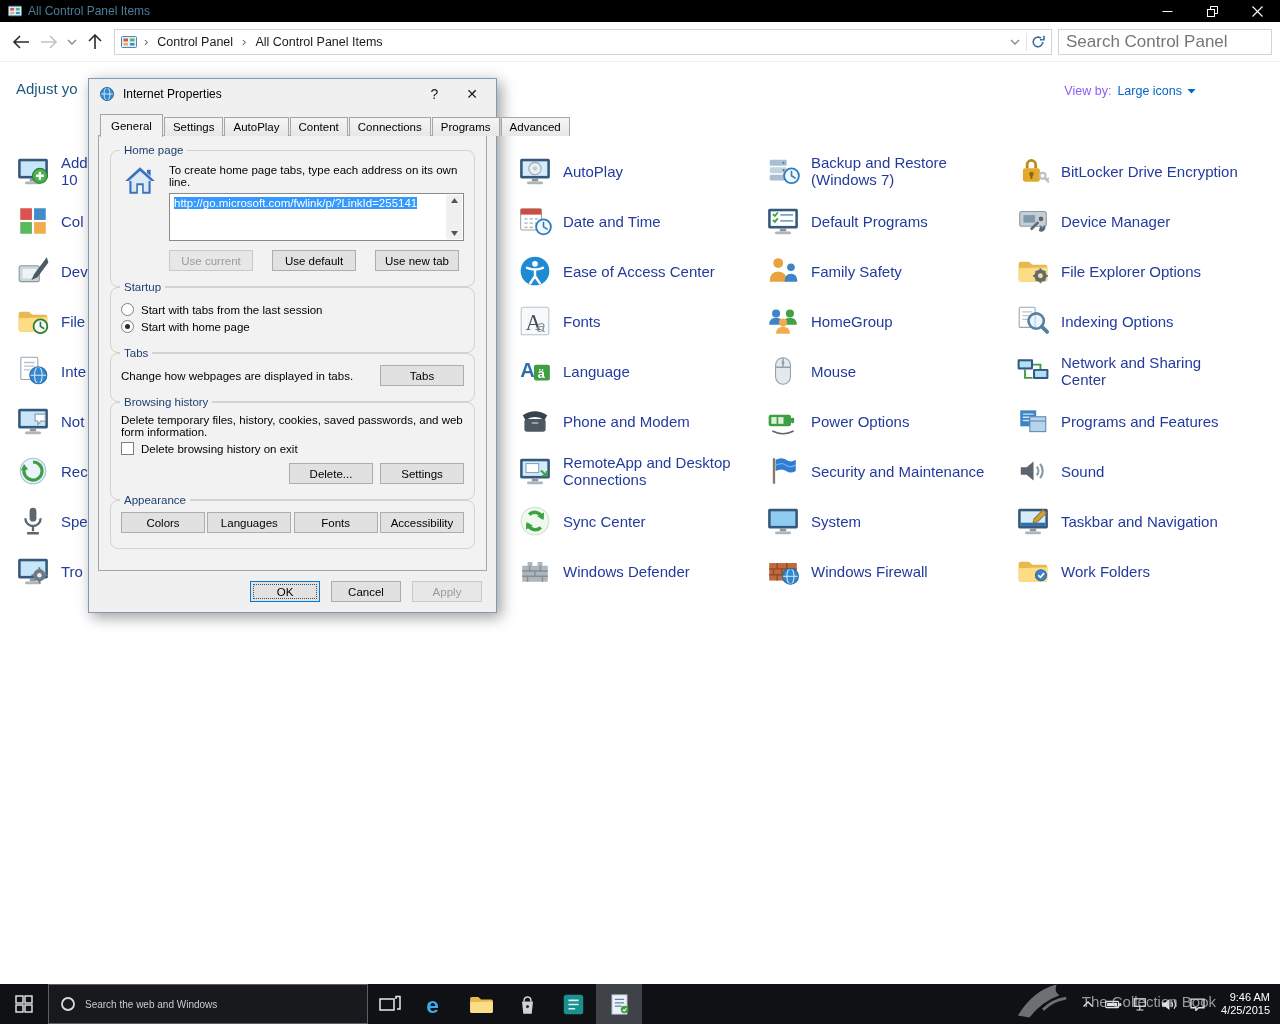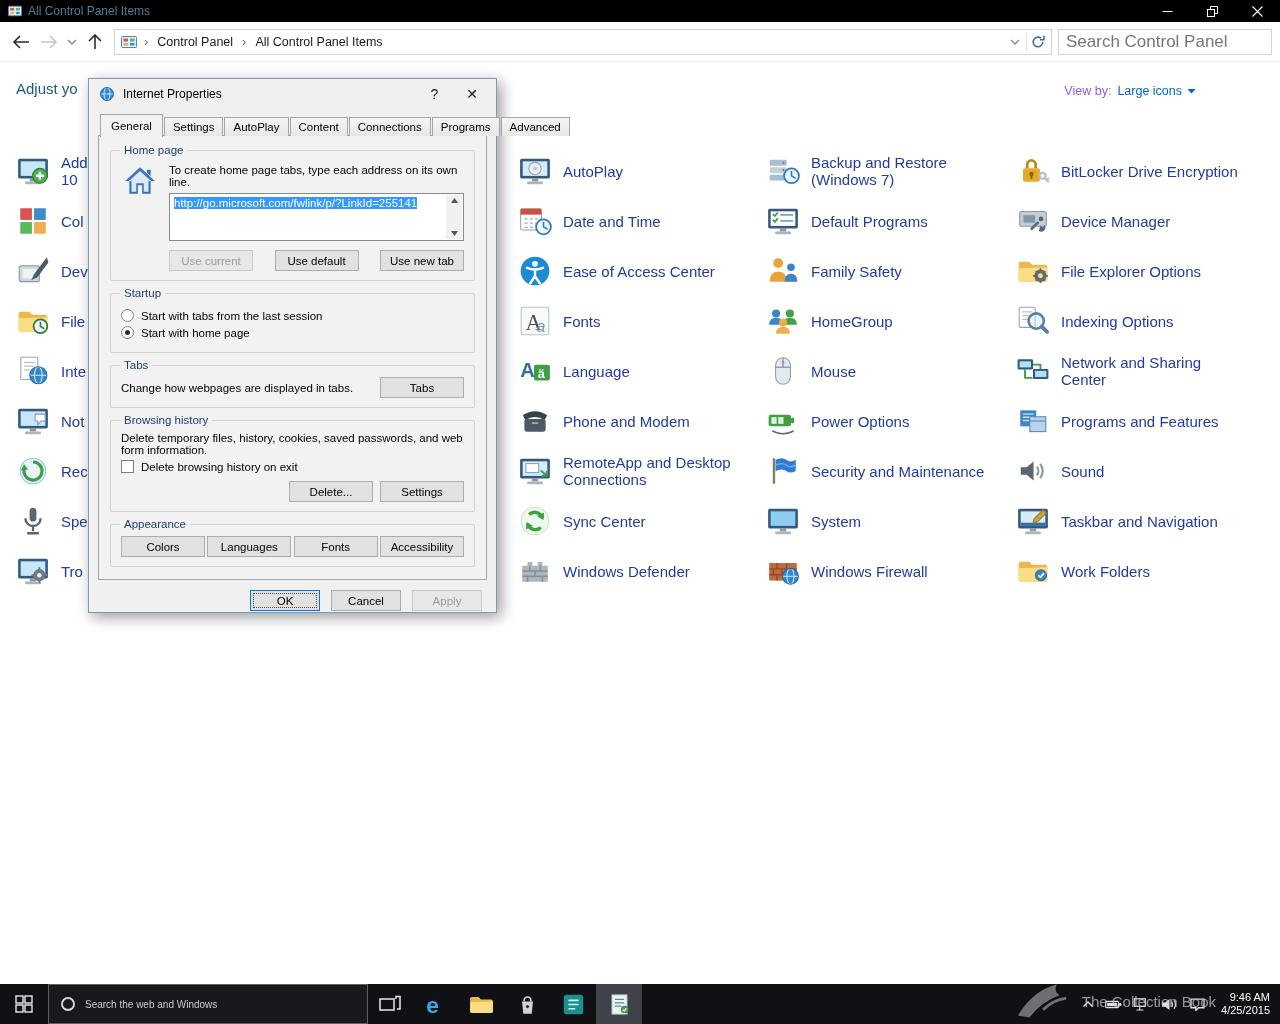--- a/index.html
+++ b/index.html
@@ -45,31 +45,31 @@
 #dialog{position:absolute;left:88px;top:78px;width:409px;height:535px;background:#f0f0f0;border:1px solid #7e99b1;box-shadow:4px 4px 14px rgba(0,0,0,.4);z-index:10;display:flex;flex-direction:column;font-size:11.5px;color:#000}
 .dlg-titlebar{flex:0 0 30px;display:flex;align-items:center;padding:0 10px}
 .dlg-ico{width:16px;height:16px}
 .dlg-title{margin-left:8px;font-size:12px}
 .dlg-caption{margin-left:auto;display:flex;align-items:center;gap:28px;padding-right:8px}
 .dlg-help,.dlg-close{font-size:14px;color:#1a1a1a;cursor:pointer;line-height:1}
 .dlg-tabs{display:flex;align-items:flex-end;padding:4px 0 0 2px;margin:0 9px;position:relative;z-index:2}
 .dlg-tab{border:1px solid #a5a5a5;border-bottom:none;background:linear-gradient(#f5f5f5,#e7e7e7);padding:3px 8px;font-size:11.5px;margin-right:1px;cursor:pointer;white-space:nowrap}
 .dlg-tab.active{background:#f2f2f2;padding:5px 10px;position:relative;top:1px;z-index:3}
 .dlg-pane{flex:1;margin:-1px 9px 0;border:1px solid #a5a5a5;background:#f2f2f2;padding:14px 11px 0;position:relative;z-index:1}
-.grp{border:1px solid #d2d2d2;border-radius:2px;position:relative;padding:11px 10px 9px;margin-bottom:12px}
+.grp{border:1px solid #d2d2d2;border-radius:8px;position:relative;padding:11px 10px 15px;}
 .grp-label{position:absolute;top:-7px;left:9px;background:#f2f2f2;padding:0 4px;color:#1d3f6f}
 .hp-row{display:flex;gap:10px}
 .hp-ico{width:38px;height:34px;flex:0 0 38px;margin-top:2px}
 .hp-main{flex:1;min-width:0}
 .hp-instr{margin:2px 0 5px}
 .hp-url{position:relative;height:48px;background:#fff;border:1px solid #8a8a8a;padding:2px 20px 2px 4px;overflow:hidden;line-height:15px;cursor:text}
 .hp-sel{background:#3399ff;color:#fff}
 .hp-scroll{position:absolute;top:1px;right:1px;bottom:1px;width:16px;background:#f0f0f0;display:flex;flex-direction:column;justify-content:space-between;align-items:center;padding:3px 0}
 .sarr{display:block;cursor:pointer}
-.hp-btns{display:flex;justify-content:space-between;gap:19px;margin-top:9px}
+.hp-btns{display:flex;justify-content:flex-start;gap:19px;margin-top:9px}
 .btn{min-width:84px;height:21px;display:inline-flex;align-items:center;justify-content:center;background:#e1e1e1;border:1px solid #adadad;font-size:11.5px;font-family:inherit;cursor:pointer;padding:0 6px;color:#000}
 .btn.w70{min-width:70px}
 .btn.disabled{color:#9b9b9b;border-color:#c9c9c9;background:#e7e7e7}
 .btn.focused{border-color:#0078d7;outline:1px dotted #4a4a4a;outline-offset:-4px}
 .radio-row,.check-row{display:flex;align-items:center;gap:7px;margin:4px 0;cursor:pointer}
 .radio{width:13px;height:13px;border:1px solid #808080;border-radius:50%;background:#fff;position:relative;flex:0 0 13px}
 .radio.checked::after{content:"";position:absolute;inset:3px;border-radius:50%;background:#2b2b2b}
 .checkbox{width:13px;height:13px;border:1px solid #808080;background:#fff;flex:0 0 13px}
 .tabs-row{display:flex;align-items:center;justify-content:space-between;gap:10px}
 .bh-desc{max-width:345px;margin-bottom:4px}

